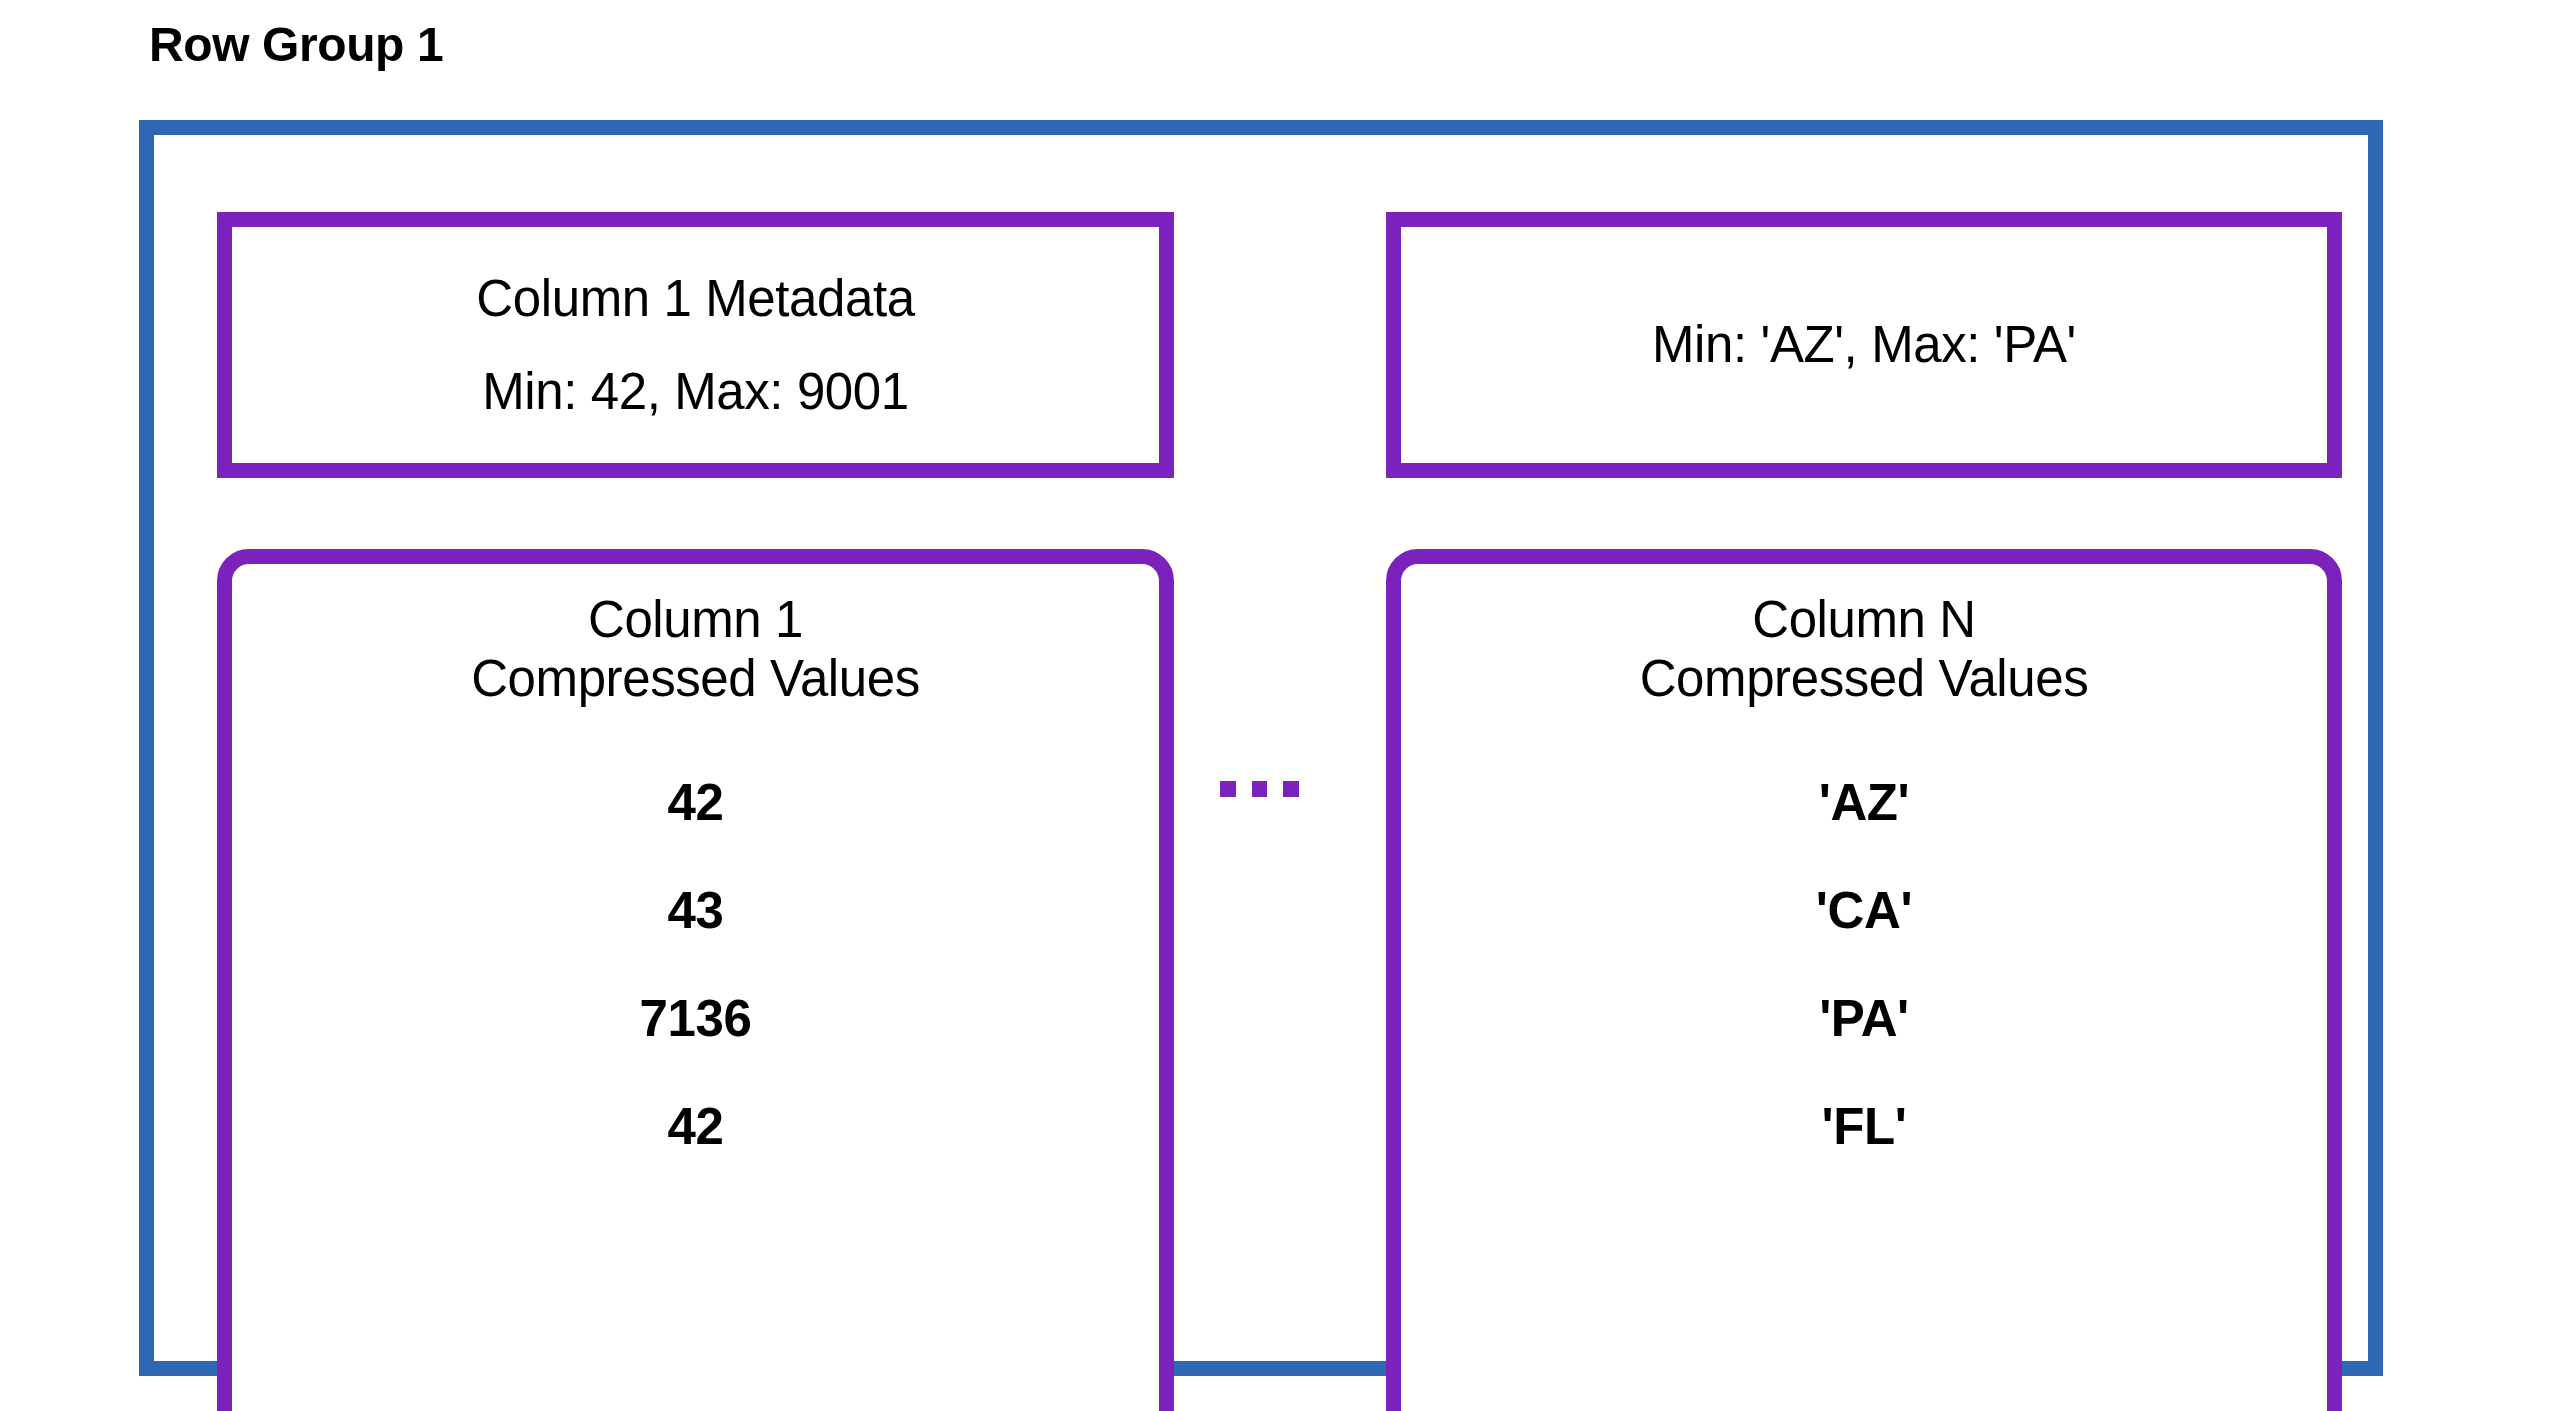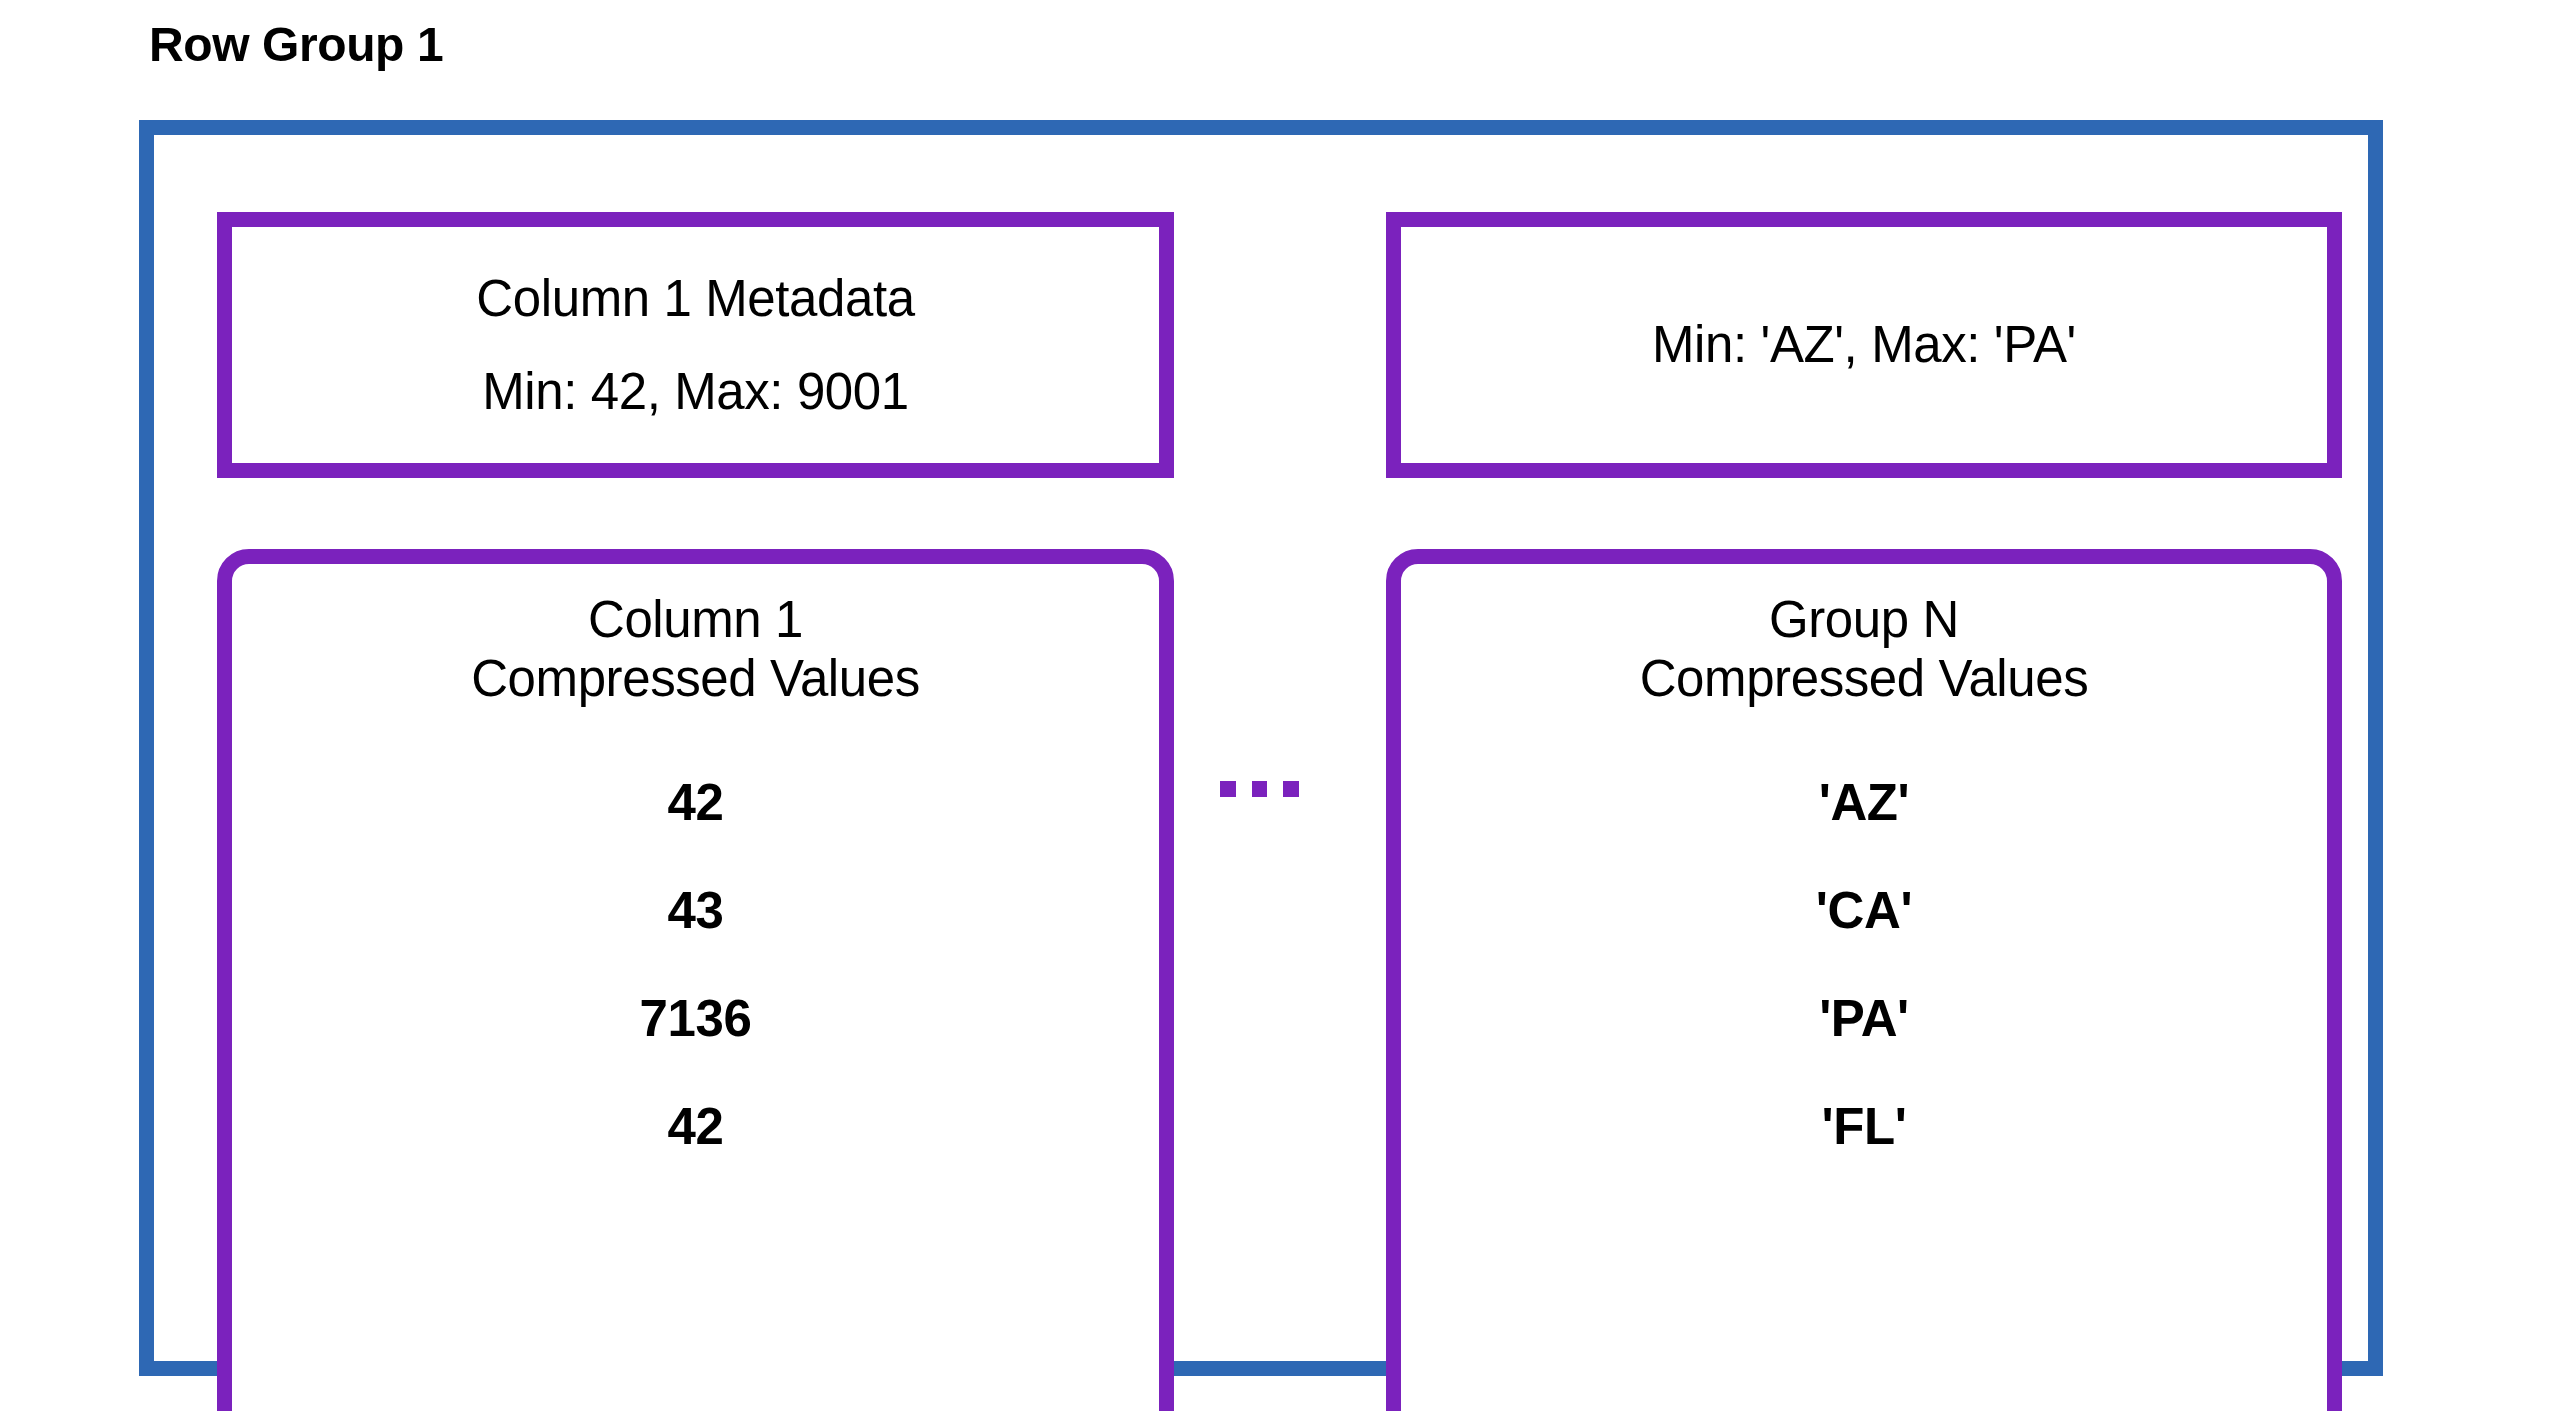--- a/index.html
+++ b/index.html
@@ -152,21 +152,21 @@
       <div class="values-list">
         <div class="value-cell">42</div>
         <div class="value-cell">43</div>
         <div class="value-cell">7136</div>
         <div class="value-cell">42</div>
       </div>
     </div>
 
     <div class="pbox values-box right">
       <div class="values-heading">
-        <div>Group N</div>
+        <div>Column N</div>
         <div>Compressed Values</div>
       </div>
       <div class="values-list">
         <div class="value-cell">'AZ'</div>
         <div class="value-cell">'CA'</div>
         <div class="value-cell">'PA'</div>
         <div class="value-cell">'FL'</div>
       </div>
     </div>
 

